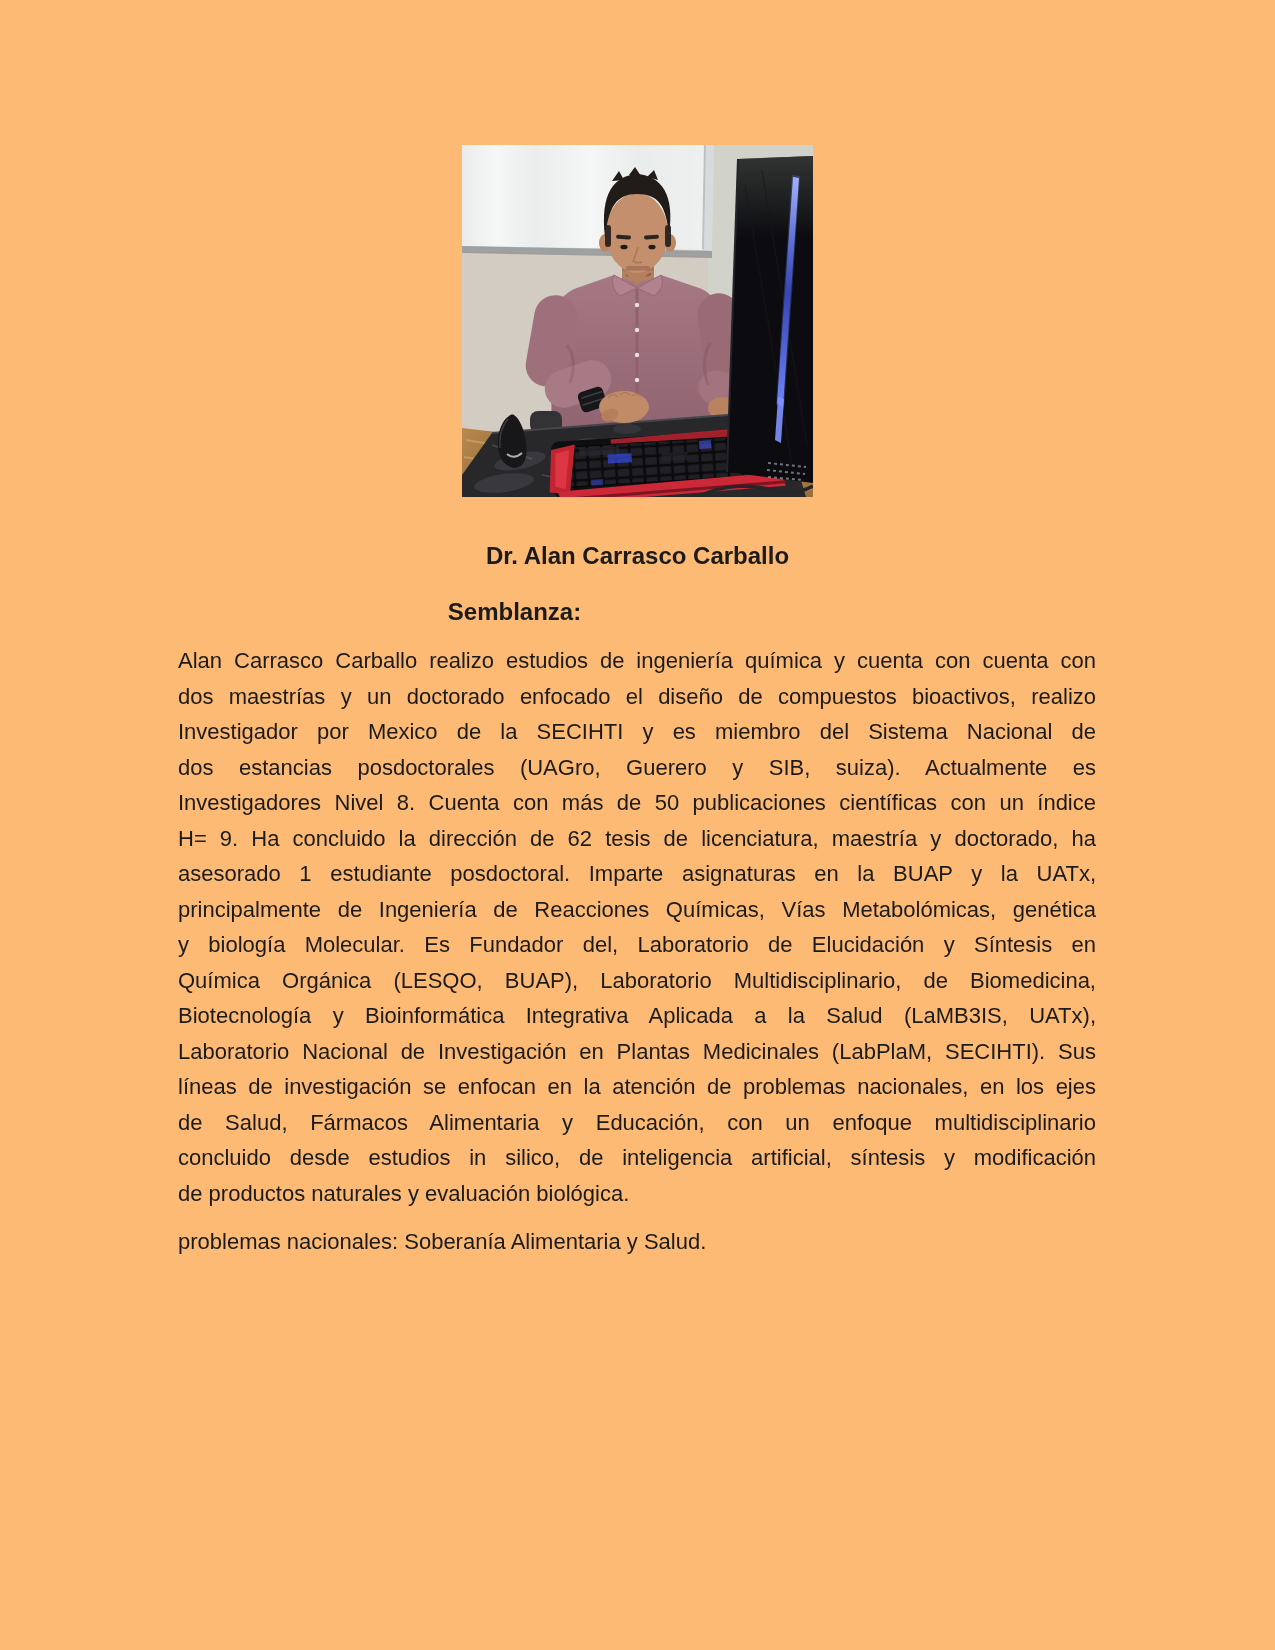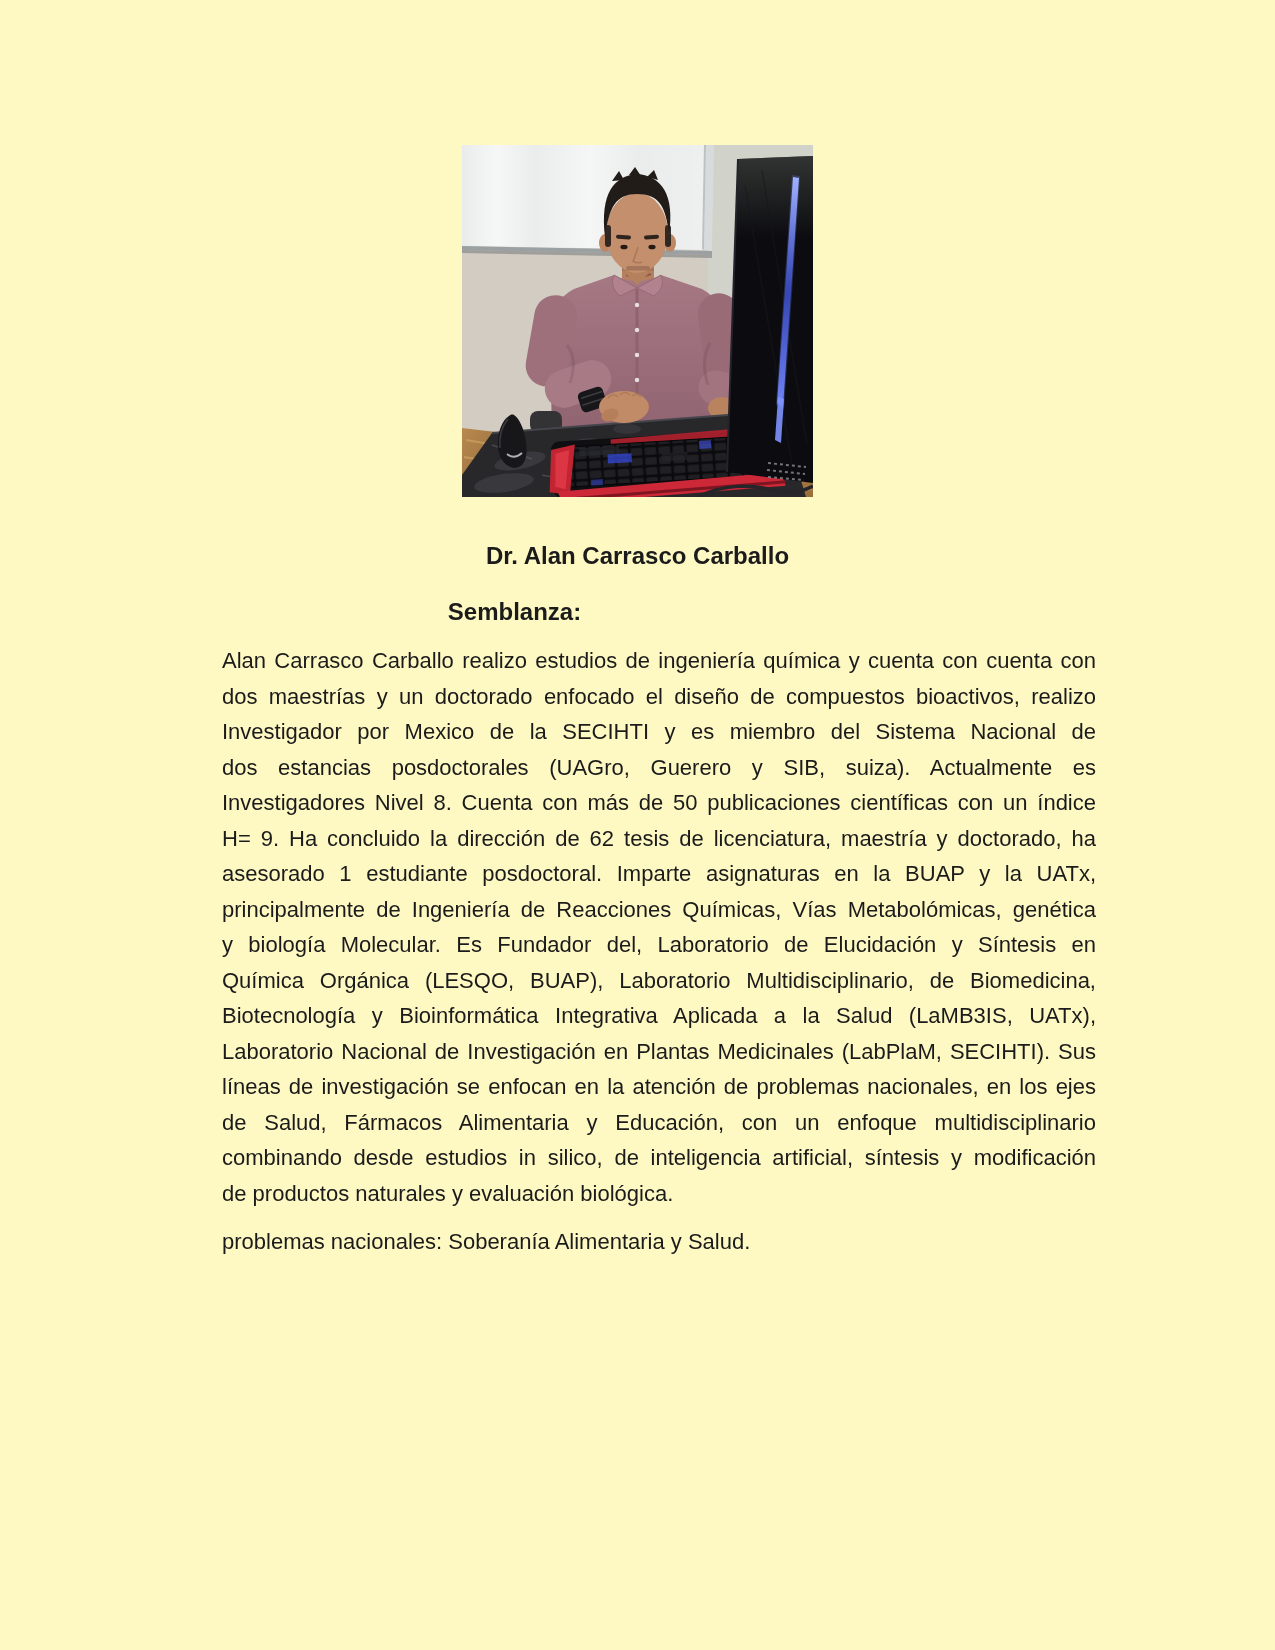--- a/index.html
+++ b/index.html
@@ -2,21 +2,21 @@
 <html style="--wall: #d6d1c8; --wall-lower: #d2ccc2; --wall-right: #d1d2c9; --whiteboard: #eaeceb; --shirt: #a57884; --shirt-dark: #8f636f; --skin: #c48f6d; --hair: #221c18; --desk-wood: #ad7d46; --mousepad: #28282b; --keyboard-body: #0f0f12; --keyboard-red: #cd2838; --monitor: #0c0c10; --monitor-led-blue: #5f74f2;"><head>
 <meta charset="utf-8">
 <style>
   * { margin:0; padding:0; box-sizing:border-box; }
   html,body { background:#ffffff; }
   body {
     width:1275px; height:1650px; position:relative;
     font-family:"Liberation Sans", sans-serif; color:#1b1b1b;
     overflow:hidden;
   }
-  .page { position:absolute; inset:0; background:#fef9c3;padding-left:33px; }
+  .page { position:absolute; inset:0; background:#fdba74;padding-left:33px; }
 
   .photo {
     position:absolute; left:462px; top:145px; width:351px; height:352px;
     overflow:hidden; background:#d6d1c8;
   }
   .photo svg { display:block; width:100%; height:100%; }
 
   .doc-title {
     position:absolute; left:0; top:541px; width:1275px;
     text-align:center; font-size:24px; font-weight:bold; line-height:30px;
@@ -28,21 +28,21 @@
   .bio {
     position:absolute; left:178px; top:643px; width:918px;
     font-size:22px;
   }
   .talk {
     position:absolute; left:178px; top:1224px; width:918px;
     font-size:22px;
   }
   .jline {
     height:35.5px; line-height:35.5px;
-    text-align:justify; text-align-last:justify;margin-left:44px;
+    text-align:justify; text-align-last:justify;
   }
   .jline.last { text-align:left; text-align-last:left; }
   .bold { font-weight:bold; }
 </style>
 </head>
 <body>
 
 <div class="page">
 
   <div class="photo">
@@ -228,21 +228,21 @@
     <div class="jline">Investigadores Nivel 8. Cuenta con más de 50 publicaciones científicas con un índice</div>
     <div class="jline">H= 9. Ha concluido la dirección de 62 tesis de licenciatura, maestría y doctorado, ha</div>
     <div class="jline">asesorado 1 estudiante posdoctoral. Imparte asignaturas en la BUAP y la UATx,</div>
     <div class="jline">principalmente de Ingeniería de Reacciones Químicas, Vías Metabolómicas, genética</div>
     <div class="jline">y biología Molecular. Es Fundador del, Laboratorio de Elucidación y Síntesis en</div>
     <div class="jline">Química Orgánica (LESQO, BUAP), Laboratorio Multidisciplinario, de Biomedicina,</div>
     <div class="jline">Biotecnología y Bioinformática Integrativa Aplicada a la Salud (LaMB3IS, UATx),</div>
     <div class="jline">Laboratorio Nacional de Investigación en Plantas Medicinales (LabPlaM, SECIHTI). Sus</div>
     <div class="jline">líneas de investigación se enfocan en la atención de problemas nacionales, en los ejes</div>
     <div class="jline">de Salud, Fármacos Alimentaria y Educación, con un enfoque multidisciplinario</div>
-    <div class="jline">combinando desde estudios in silico, de inteligencia artificial, síntesis y modificación</div>
+    <div class="jline">concluido desde estudios in silico, de inteligencia artificial, síntesis y modificación</div>
     <div class="jline last">de productos naturales y evaluación biológica.</div>
   </div>
 
   <div class="talk">
     <div class="jline last">problemas nacionales: Soberanía Alimentaria y Salud.</div>
   </div>
 
 </div>
 
 </body></html>

